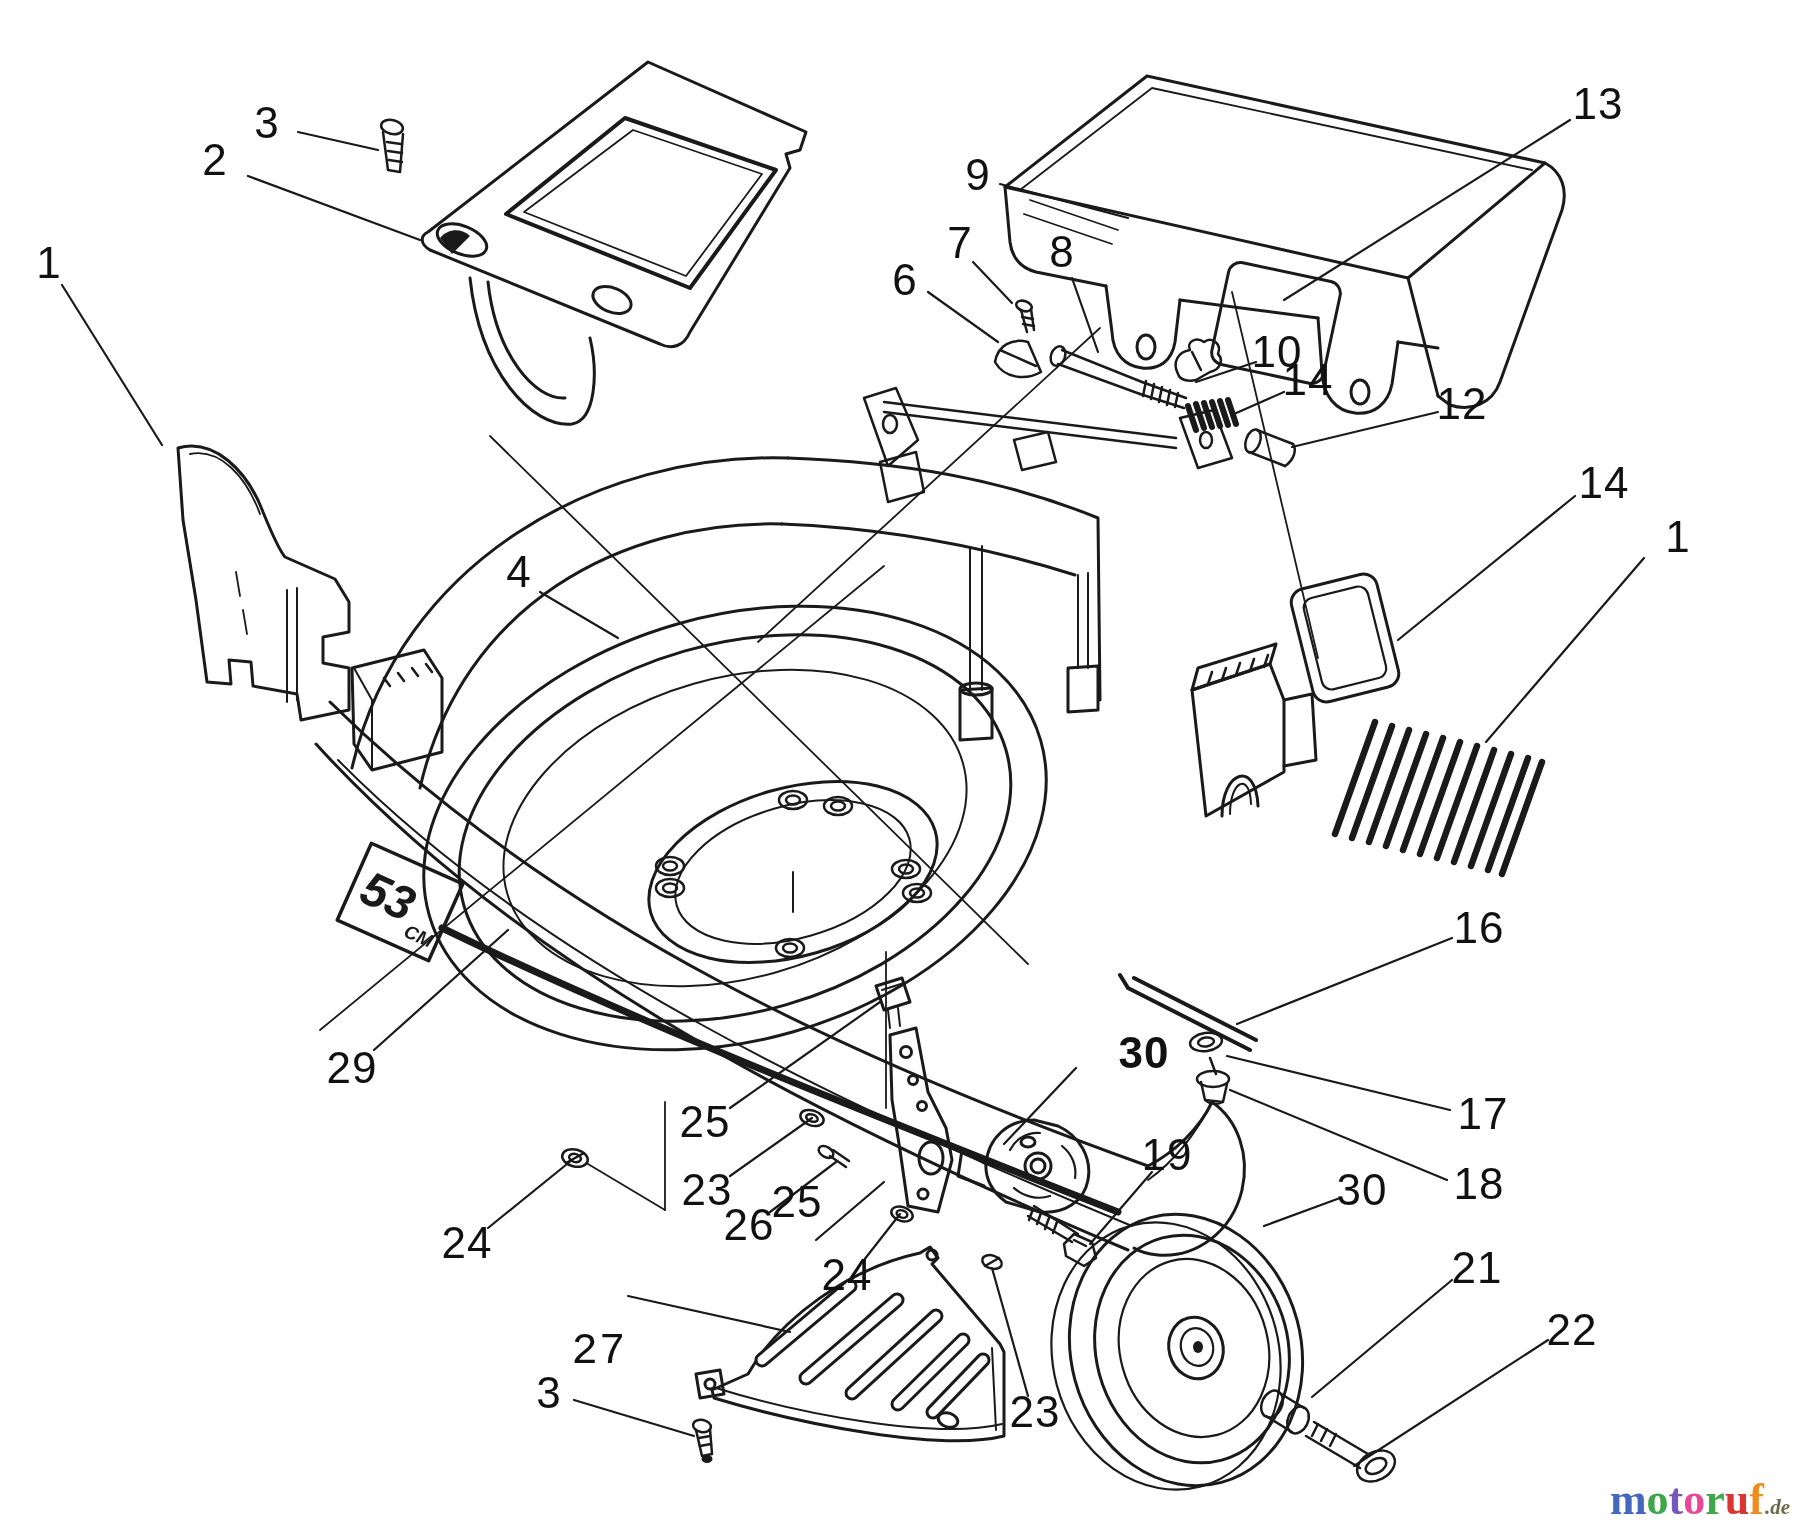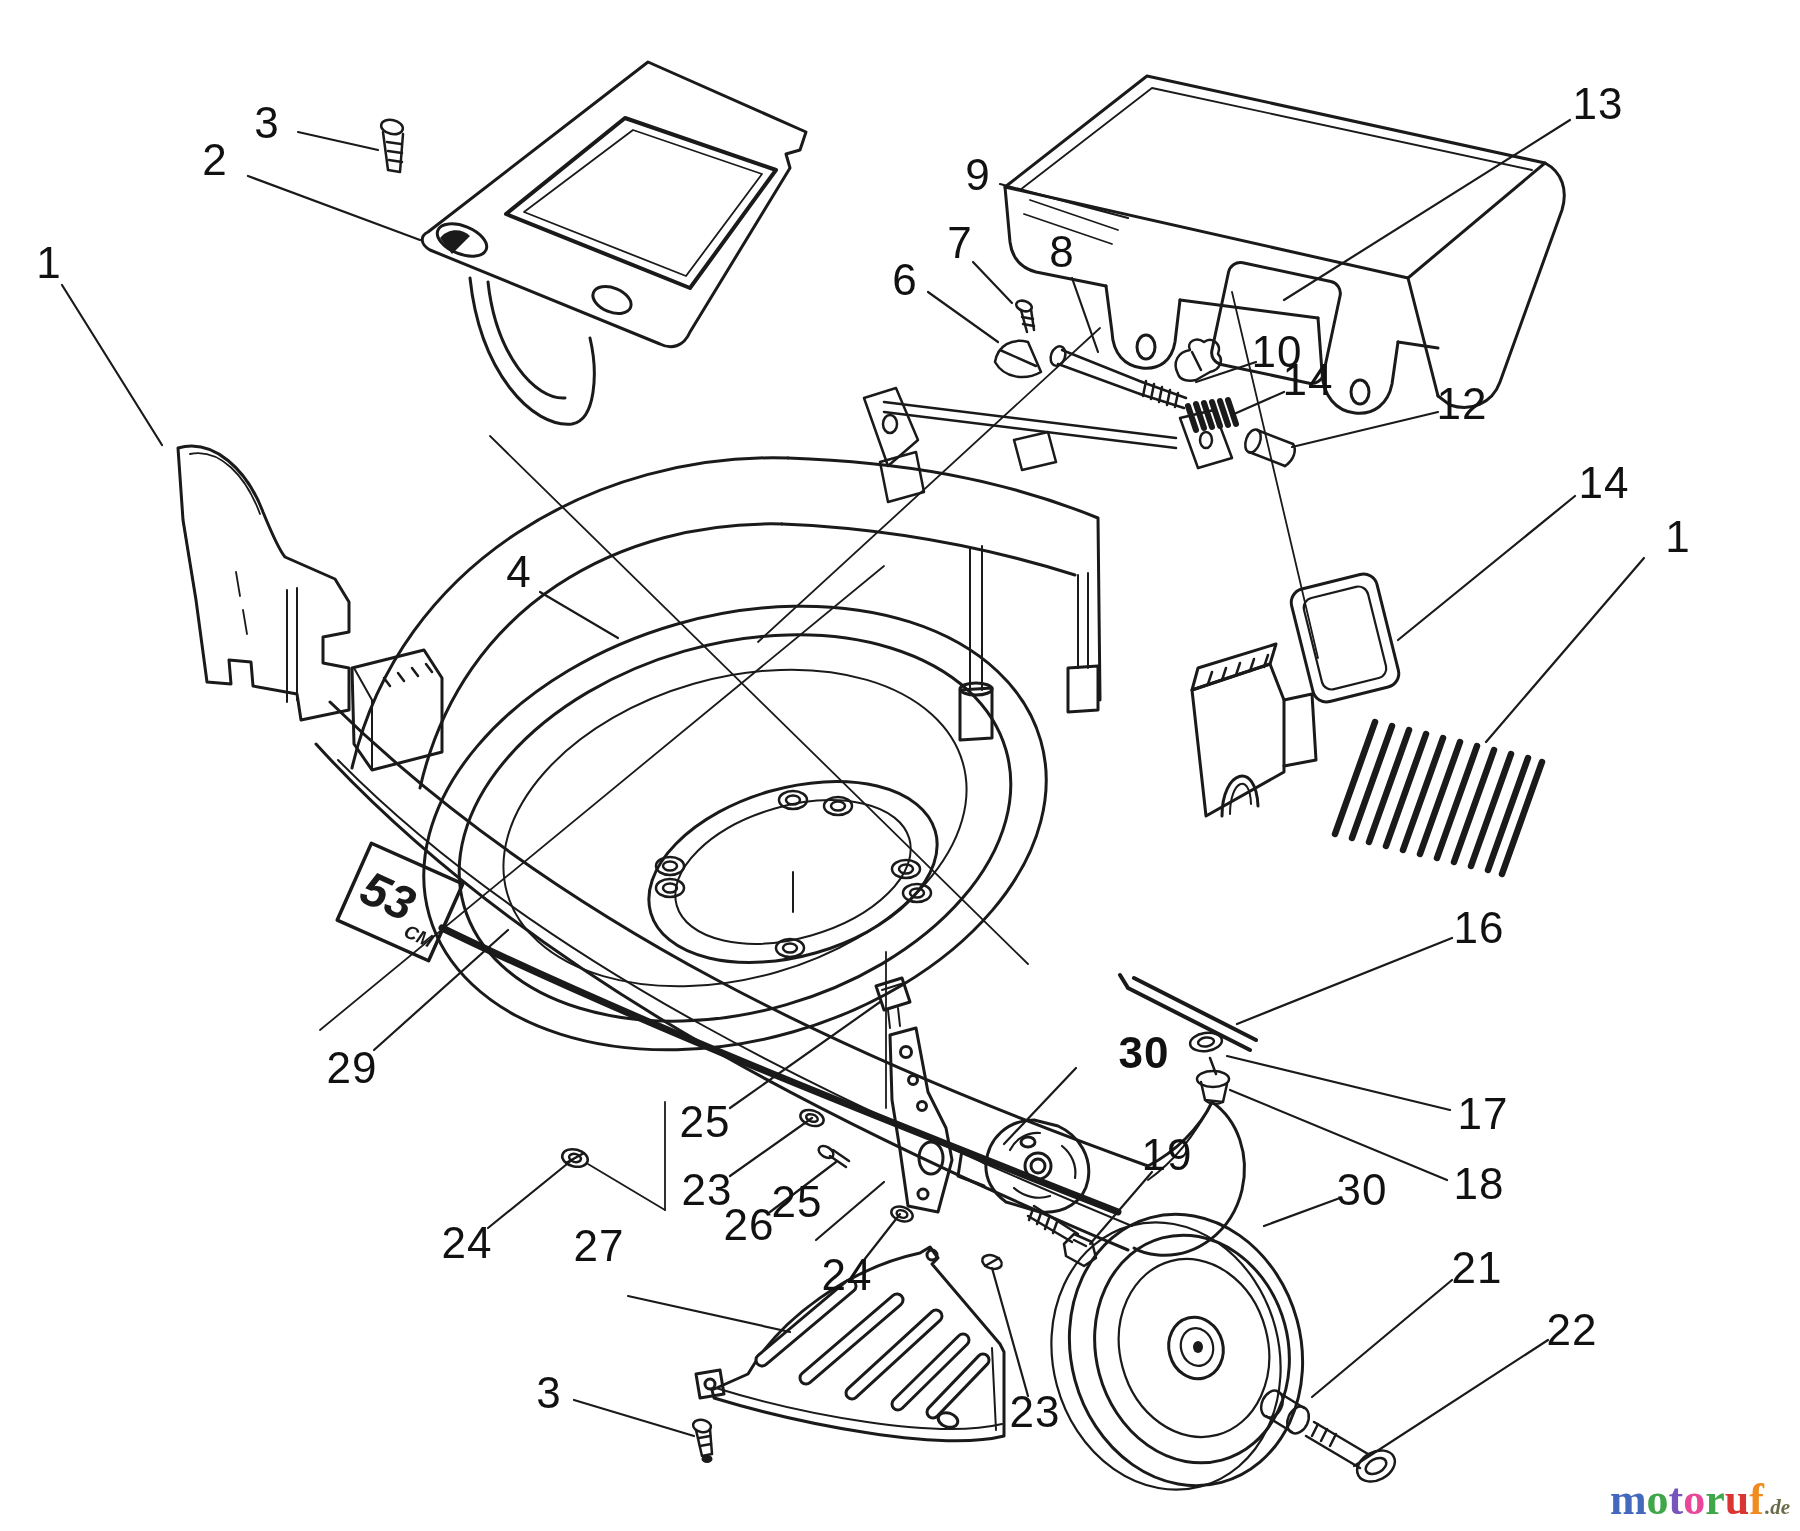--- a/index.html
+++ b/index.html
@@ -379,21 +379,21 @@
       <span class="part-label" style="left: 1483px; top: 1114px;">17</span>
       <span class="part-label" style="left: 1479px; top: 1184px;">18</span>
       <span class="part-label" style="left: 1167px; top: 1155px;">19</span>
       <span class="part-label" style="left: 1362px; top: 1190px;">30</span>
       <span class="part-label" style="left: 1477px; top: 1268px;">21</span>
       <span class="part-label" style="left: 1572px; top: 1330px;">22</span>
       <span class="part-label" style="left: 707px; top: 1190px;">23</span>
       <span class="part-label" style="left: 467px; top: 1243px;">24</span>
       <span class="part-label" style="left: 797px; top: 1202px;">25</span>
       <span class="part-label" style="left: 749px; top: 1225px;">26</span>
-      <span class="part-label" style="left: 599px; top: 1246px;">27</span>
+      <span class="part-label" style="left: 599px; top: 1351px; font-family: Liberation Mono, monospace;">27</span>
       <span class="part-label" style="left: 705px; top: 1122px;">25</span>
       <span class="part-label" style="left: 352px; top: 1068px;">29</span>
       <span class="part-label" style="left: 1144px; top: 1053px; font-weight: bold;">30</span>
       <span class="part-label" style="left: 549px; top: 1393px;">3</span>
       <span class="part-label" style="left: 1035px; top: 1412px;">23</span>
       <span class="part-label" style="left: 847px; top: 1275px;">24</span>
     </div>
 
 <div class="logo">
   <span style="display:flex;">

